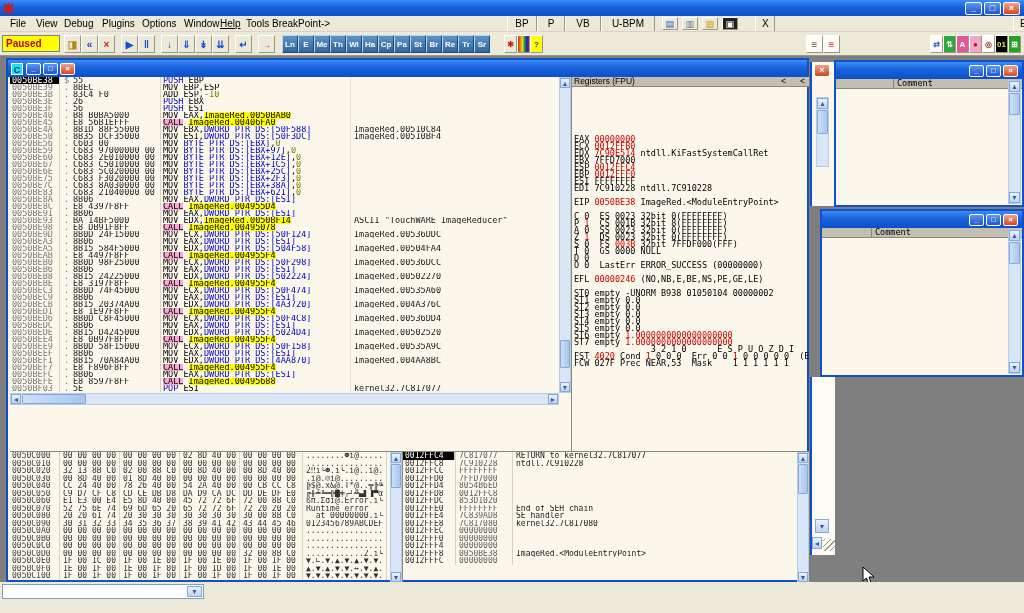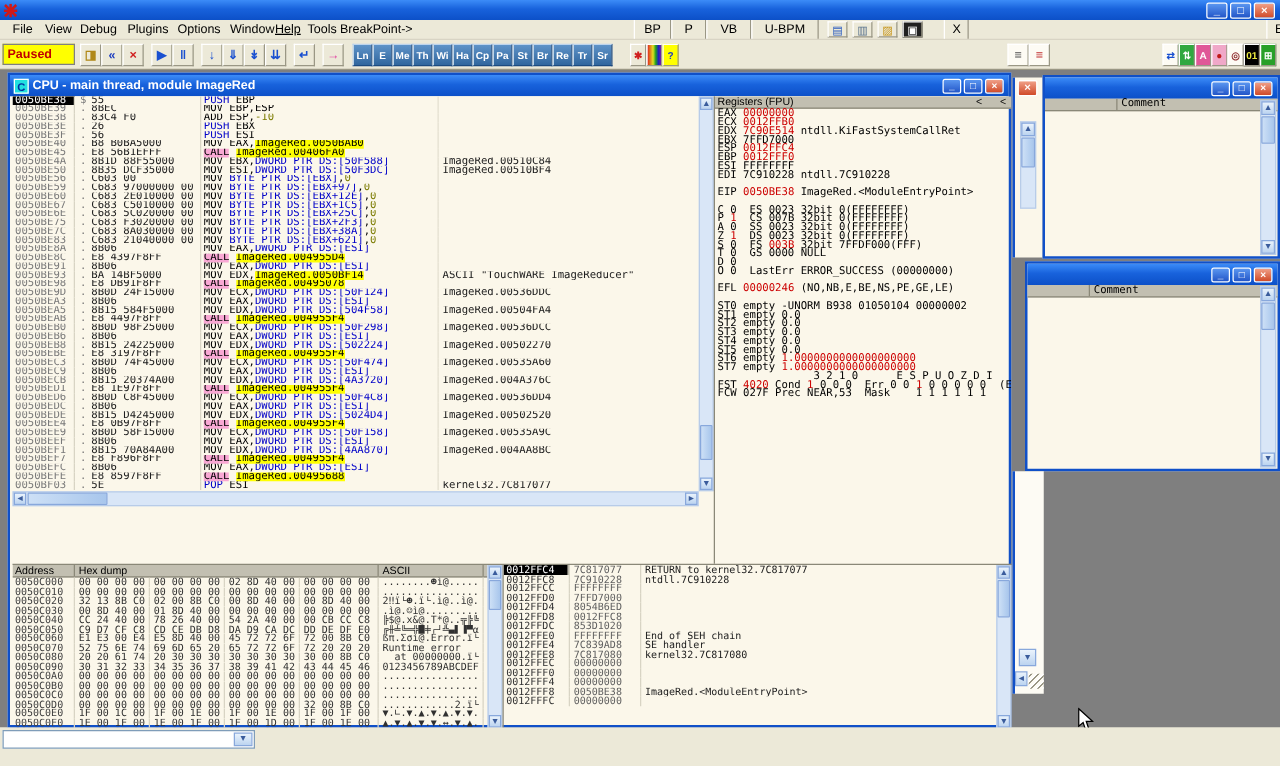--- a/index.html
+++ b/index.html
@@ -192,21 +192,20 @@
         <div class="tbtn sm" style="color: rgb(232, 232, 64); background: #000000;">01</div>
         <div class="tbtn sm" style="color: rgb(255, 255, 255); background: rgb(40, 160, 40);">⊞</div>
       </div>
   </div>
 
   <div class="mdi">
 
     <div class="xpwin" id="cpu-win" style="left:6px;top:2px;width:803px;height:524px;">
       <div class="xptitle">
         <span class="cicon">C</span>
-        <span style="flex:1">CPU - main thread, module ImageRed</span>
         <div class="wctrls">
           <div class="wbtn blue">_</div>
           <div class="wbtn blue">□</div>
           <div class="wbtn red">×</div>
         </div>
       </div>
       <div style="position:absolute;left:2px;top:17px;right:2px;bottom:2px;background:#FBF7EA;">
 
         <div id="disasm" class="mono" style="position:absolute;left:0;top:0;width:549px;height:316px;overflow:hidden;">
             <div class="drow"><span class="dcell c-addr sel">0050BE38</span><span class="dcell c-sig">$</span><span class="dcell c-byt">55</span><span class="dcell c-dis"><span class="sb">PUSH</span><span class="sn"> EBP</span></span><span class="dcell c-com"></span></div>
@@ -267,34 +266,34 @@
           <div class="sb-thumb" style="left:11px;top:0;width:64px;height:10px;"></div>
           <div class="sb-btn" style="right:0;top:0;width:10px;height:10px;">►</div>
         </div>
 
 
         <div style="position:absolute;left:561px;top:0;width:238px;height:374px;border-left:1px solid #8A8878;overflow:hidden;">
           <div class="paneheader" style="display:flex;">
             <span style="flex:1;padding-left:2px;">Registers (FPU)</span>
             <span style="padding-right:4px;">&lt;      &lt;</span>
           </div>
-          <div id="regs" class="mono" style="padding:1px 0 0 2px;">
+          <div id="regs" class="mono" style="padding:1px 0 0 2px;margin-top:48px;">
               <div class="rline"><span class="sn">EAX </span><span class="sr">00000000</span></div>
               <div class="rline"><span class="sn">ECX </span><span class="sr">0012FFB0</span></div>
               <div class="rline"><span class="sn">EDX </span><span class="sr">7C90E514</span><span class="sn"> ntdll.KiFastSystemCallRet</span></div>
               <div class="rline"><span class="sn">EBX 7FFD7000</span></div>
               <div class="rline"><span class="sn">ESP </span><span class="sr">0012FFC4</span></div>
               <div class="rline"><span class="sn">EBP </span><span class="sr">0012FFF0</span></div>
               <div class="rline"><span class="sn">ESI FFFFFFFF</span></div>
               <div class="rline"><span class="sn">EDI 7C910228 ntdll.7C910228</span></div>
               <div class="rline"><span class="sn"></span></div>
               <div class="rline"><span class="sn">EIP </span><span class="sr">0050BE38</span><span class="sn"> ImageRed.&lt;ModuleEntryPoint&gt;</span></div>
               <div class="rline"><span class="sn"></span></div>
               <div class="rline"><span class="sn">C 0  ES 0023 32bit 0(FFFFFFFF)</span></div>
-              <div class="rline"><span class="sn">P </span><span class="sr">1</span><span class="sn">  CS 007B 32bit 0(FFFFFFFF)</span></div>
+              <div class="rline"><span class="sn">P </span><span class="sr">1</span><span class="sn">  CS 001B 32bit 8(FFFFFFFF)</span></div>
               <div class="rline"><span class="sn">A 0  SS 0023 32bit 0(FFFFFFFF)</span></div>
               <div class="rline"><span class="sn">Z </span><span class="sr">1</span><span class="sn">  DS 0023 32bit 0(FFFFFFFF)</span></div>
               <div class="rline"><span class="sn">S 0  FS </span><span class="sr">003B</span><span class="sn"> 32bit 7FFDF000(FFF)</span></div>
               <div class="rline"><span class="sn">T 0  GS 0000 NULL</span></div>
               <div class="rline"><span class="sn">D 0</span></div>
               <div class="rline"><span class="sn">O 0  LastErr ERROR_SUCCESS (00000000)</span></div>
               <div class="rline"><span class="sn"></span></div>
               <div class="rline"><span class="sn">EFL </span><span class="sr">00000246</span><span class="sn"> (NO,NB,E,BE,NS,PE,GE,LE)</span></div>
               <div class="rline"><span class="sn"></span></div>
               <div class="rline"><span class="sn">ST0 empty -UNORM B938 01050104 00000002</span></div>
@@ -307,25 +306,20 @@
               <div class="rline"><span class="sn">ST7 empty </span><span class="sr">1.0000000000000000000</span></div>
               <div class="rline"><span class="sn">               3 2 1 0      E S P U O Z D I</span></div>
               <div class="rline"><span class="sn">FST </span><span class="sr">4020</span><span class="sn"> Cond </span><span class="sr">1</span><span class="sn"> 0 0 0  Err 0 0 </span><span class="sr">1</span><span class="sn"> 0 0 0 0 0  (EQ)</span></div>
               <div class="rline"><span class="sn">FCW 027F Prec NEAR,53  Mask    1 1 1 1 1 1</span></div>
             </div>
         </div>
 
         <div style="position:absolute;left:0;top:374px;width:799px;height:131px;border-top:1px solid #8A8878;">
 
           <div style="position:absolute;left:0;top:0;width:380px;height:131px;overflow:hidden;">
-            <div class="paneheader" style="display:flex;">
-              <span style="width:50px;padding-left:2px;border-right:1px solid #8A8878;">Address</span>
-              <span style="width:243px;padding-left:3px;border-right:1px solid #8A8878;">Hex dump</span>
-              <span style="width:84px;padding-left:3px;border-right:1px solid #8A8878;">ASCII</span>
-            </div>
             <div id="dump" class="mono">
                 <div class="hrow"><span class="dcell" style="width: 50px; padding-left: 2px; color: rgb(64, 64, 64); border-right: 1px solid rgb(216, 212, 196);">0050C000</span><span class="dcell" style="width: 243px; display: flex; color: rgb(48, 48, 48); border-right: 1px solid rgb(216, 212, 196);"><span class="hxg">00 00 00 00</span><span class="hxg">00 00 00 00</span><span class="hxg">02 8D 40 00</span><span class="hxg">00 00 00 00</span></span><span class="dcell" style="width: 84px; padding-left: 3px; color: rgb(48, 48, 48); border-right: 1px solid rgb(216, 212, 196);">........☻ì@.....</span></div>
                 <div class="hrow"><span class="dcell" style="width: 50px; padding-left: 2px; color: rgb(64, 64, 64); border-right: 1px solid rgb(216, 212, 196);">0050C010</span><span class="dcell" style="width: 243px; display: flex; color: rgb(48, 48, 48); border-right: 1px solid rgb(216, 212, 196);"><span class="hxg">00 00 00 00</span><span class="hxg">00 00 00 00</span><span class="hxg">00 00 00 00</span><span class="hxg">00 00 00 00</span></span><span class="dcell" style="width: 84px; padding-left: 3px; color: rgb(48, 48, 48); border-right: 1px solid rgb(216, 212, 196);">................</span></div>
                 <div class="hrow"><span class="dcell" style="width: 50px; padding-left: 2px; color: rgb(64, 64, 64); border-right: 1px solid rgb(216, 212, 196);">0050C020</span><span class="dcell" style="width: 243px; display: flex; color: rgb(48, 48, 48); border-right: 1px solid rgb(216, 212, 196);"><span class="hxg">32 13 8B C0</span><span class="hxg">02 00 8B C0</span><span class="hxg">00 8D 40 00</span><span class="hxg">00 8D 40 00</span></span><span class="dcell" style="width: 84px; padding-left: 3px; color: rgb(48, 48, 48); border-right: 1px solid rgb(216, 212, 196);">2‼ï└☻.ï└.ì@..ì@.</span></div>
                 <div class="hrow"><span class="dcell" style="width: 50px; padding-left: 2px; color: rgb(64, 64, 64); border-right: 1px solid rgb(216, 212, 196);">0050C030</span><span class="dcell" style="width: 243px; display: flex; color: rgb(48, 48, 48); border-right: 1px solid rgb(216, 212, 196);"><span class="hxg">00 8D 40 00</span><span class="hxg">01 8D 40 00</span><span class="hxg">00 00 00 00</span><span class="hxg">00 00 00 00</span></span><span class="dcell" style="width: 84px; padding-left: 3px; color: rgb(48, 48, 48); border-right: 1px solid rgb(216, 212, 196);">.ì@.☺ì@.........</span></div>
                 <div class="hrow"><span class="dcell" style="width: 50px; padding-left: 2px; color: rgb(64, 64, 64); border-right: 1px solid rgb(216, 212, 196);">0050C040</span><span class="dcell" style="width: 243px; display: flex; color: rgb(48, 48, 48); border-right: 1px solid rgb(216, 212, 196);"><span class="hxg">CC 24 40 00</span><span class="hxg">78 26 40 00</span><span class="hxg">54 2A 40 00</span><span class="hxg">00 CB CC C8</span></span><span class="dcell" style="width: 84px; padding-left: 3px; color: rgb(48, 48, 48); border-right: 1px solid rgb(216, 212, 196);">╠$@.x&amp;@.T*@..╦╠╚</span></div>
                 <div class="hrow"><span class="dcell" style="width: 50px; padding-left: 2px; color: rgb(64, 64, 64); border-right: 1px solid rgb(216, 212, 196);">0050C050</span><span class="dcell" style="width: 243px; display: flex; color: rgb(48, 48, 48); border-right: 1px solid rgb(216, 212, 196);"><span class="hxg">C9 D7 CF C8</span><span class="hxg">CD CE DB D8</span><span class="hxg">DA D9 CA DC</span><span class="hxg">DD DE DF E0</span></span><span class="dcell" style="width: 84px; padding-left: 3px; color: rgb(48, 48, 48); border-right: 1px solid rgb(216, 212, 196);">╔╫╧╚═╬█╪┌┘╩▄▌▐▀α</span></div>
                 <div class="hrow"><span class="dcell" style="width: 50px; padding-left: 2px; color: rgb(64, 64, 64); border-right: 1px solid rgb(216, 212, 196);">0050C060</span><span class="dcell" style="width: 243px; display: flex; color: rgb(48, 48, 48); border-right: 1px solid rgb(216, 212, 196);"><span class="hxg">E1 E3 00 E4</span><span class="hxg">E5 8D 40 00</span><span class="hxg">45 72 72 6F</span><span class="hxg">72 00 8B C0</span></span><span class="dcell" style="width: 84px; padding-left: 3px; color: rgb(48, 48, 48); border-right: 1px solid rgb(216, 212, 196);">ßπ.Σσì@.Error.ï└</span></div>
                 <div class="hrow"><span class="dcell" style="width: 50px; padding-left: 2px; color: rgb(64, 64, 64); border-right: 1px solid rgb(216, 212, 196);">0050C070</span><span class="dcell" style="width: 243px; display: flex; color: rgb(48, 48, 48); border-right: 1px solid rgb(216, 212, 196);"><span class="hxg">52 75 6E 74</span><span class="hxg">69 6D 65 20</span><span class="hxg">65 72 72 6F</span><span class="hxg">72 20 20 20</span></span><span class="dcell" style="width: 84px; padding-left: 3px; color: rgb(48, 48, 48); border-right: 1px solid rgb(216, 212, 196);">Runtime error   </span></div>
                 <div class="hrow"><span class="dcell" style="width: 50px; padding-left: 2px; color: rgb(64, 64, 64); border-right: 1px solid rgb(216, 212, 196);">0050C080</span><span class="dcell" style="width: 243px; display: flex; color: rgb(48, 48, 48); border-right: 1px solid rgb(216, 212, 196);"><span class="hxg">20 20 61 74</span><span class="hxg">20 30 30 30</span><span class="hxg">30 30 30 30</span><span class="hxg">30 00 8B C0</span></span><span class="dcell" style="width: 84px; padding-left: 3px; color: rgb(48, 48, 48); border-right: 1px solid rgb(216, 212, 196);">  at 00000000.ï└</span></div>

